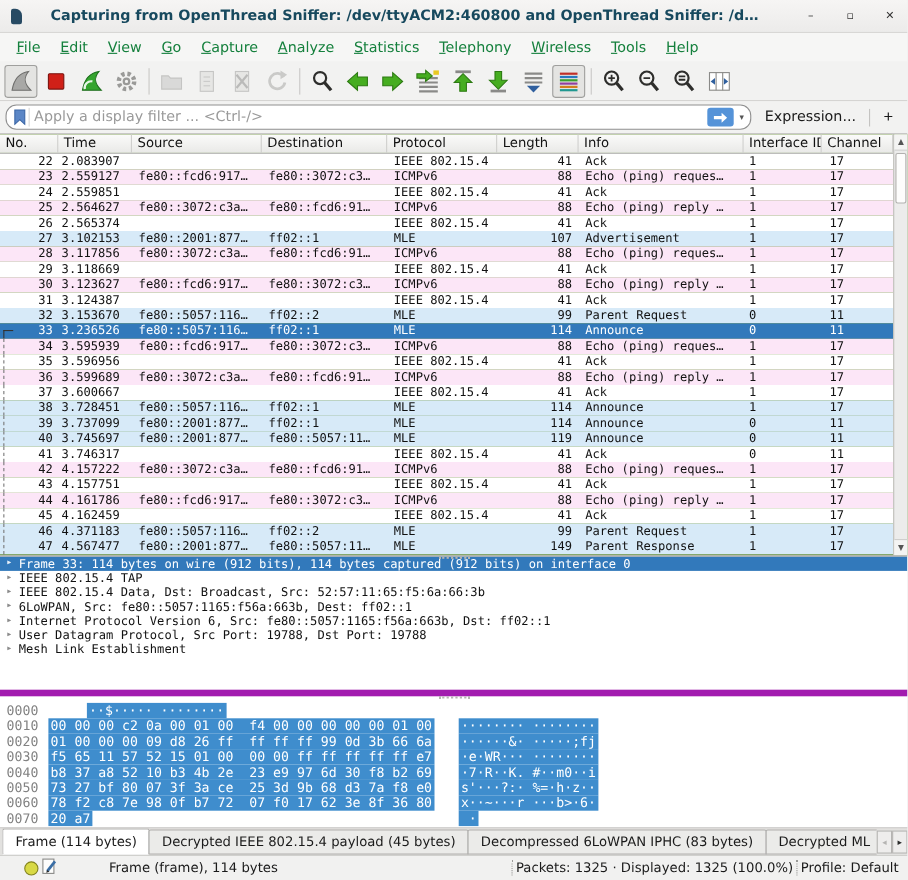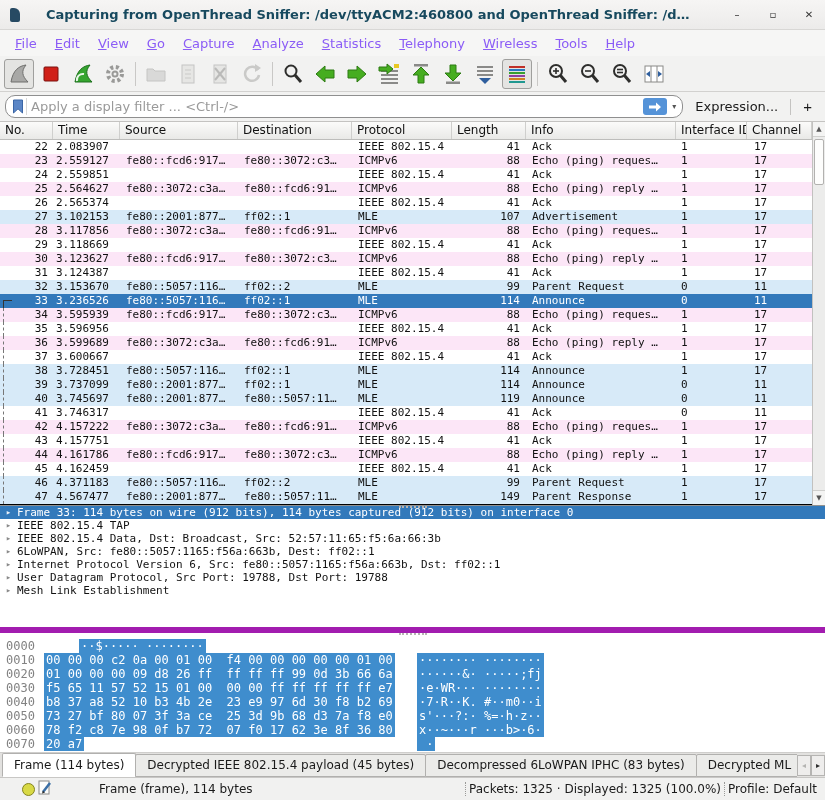--- a/index.html
+++ b/index.html
@@ -10,21 +10,21 @@
   
   .titlebar { height:30px; background:linear-gradient(#f6f5f4,#ecebea); border-bottom:1px solid #d8d7d5;
               display:flex; align-items:center; padding:0 10px; flex:0 0 30px; }
   .appicon { width:10px; height:14px; background:#274a63; border-radius:2px 6px 2px 2px; margin-right:26px; }
   .title-text { font-size:13px; font-weight:bold; color:#17495e; white-space:nowrap; overflow:hidden; }
   .win-controls { margin-left:auto; display:flex; gap:24px; color:#333; font-size:10px; }
   .win-controls span { width:12px; text-align:center; cursor:default; }
 
   
   .menubar { height:26px; background:#f6f6f5; display:flex; align-items:center; padding-left:6px; flex:0 0 26px; }
-  .menu-item { display:inline-block; font-size:13px; color:#8b5cf6; padding:3px 9px; }
+  .menu-item { display:inline-block; font-size:13px; color:#15803d; padding:3px 9px; }
   .menu-item::first-letter { text-decoration:underline; }
 
   
   .toolbar { height:36px; background:#f2f2f1; border-bottom:1px solid #d2d1cf; display:flex; align-items:center;
              padding-left:3px; flex:0 0 36px; }
   .tbtn { width:30px; height:30px; display:flex; align-items:center; justify-content:center; margin:0 1px; border:1px solid transparent; }
   .tbtn.pressed { background:#e4e4e2; border:1px solid #9f9f9d; border-radius:3px; }
   .tbtn.disabled { opacity:.45; }
   .tsep { width:1px; height:24px; background:#c9c8c6; margin:0 4px; }
 
@@ -39,21 +39,21 @@
             font-family:"DejaVu Sans","Liberation Sans",sans-serif; }
   .finput::placeholder { color:#9a9a9a; }
   .applybtn { width:24px; height:17px; background:#5593d8; border-radius:3px; display:flex; align-items:center;
               justify-content:center; margin-right:3px; }
   .fcaret { font-size:8px; color:#555; padding:0 2px; }
   .expr { font-size:13px; color:#1a1a1a; padding:0 6px; }
   .vsep { width:1px; height:16px; background:#c4c3c1; }
   .addbtn { font-size:15px; color:#1a1a1a; background:none; border:none; padding:0 8px 0 6px; }
 
   
-  .plist { height:383px; flex:0 0 383px; position:relative; background:#000000; overflow:hidden; }
+  .plist { height:383px; flex:0 0 383px; position:relative; background:#4d7c0f; overflow:hidden; }
   .phead { display:grid; grid-template-columns:53px 67px 118px 114px 100px 74px 150px 71px 65px;
            height:18px; line-height:17px; width:812px; font-size:12px; color:#111;
            background:linear-gradient(#fbfbfa,#e9e9e7); border-bottom:1px solid #bdbdbb; }
   .hc { padding-left:5px; border-right:1px solid #cfcfcd; overflow:hidden; white-space:nowrap; }
   .prows { width:812px; }
   .prow { display:grid; grid-template-columns:53px 67px 118px 114px 100px 74px 150px 71px 65px;
           height:14px; line-height:14px; font-family:"DejaVu Sans Mono","Liberation Mono",monospace;
           font-size:11px; color:#111; position:relative; }
   .prow.white { background:#ffffff; }
   .prow.pink  { background:#fce6f7; }

